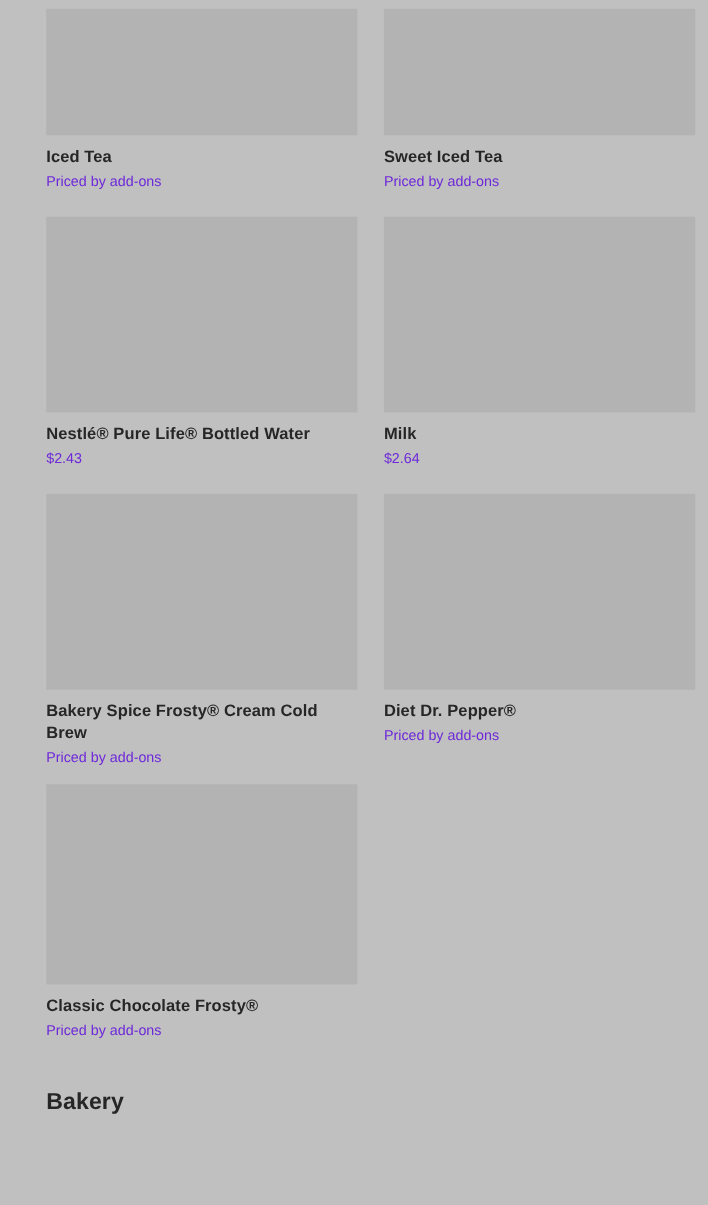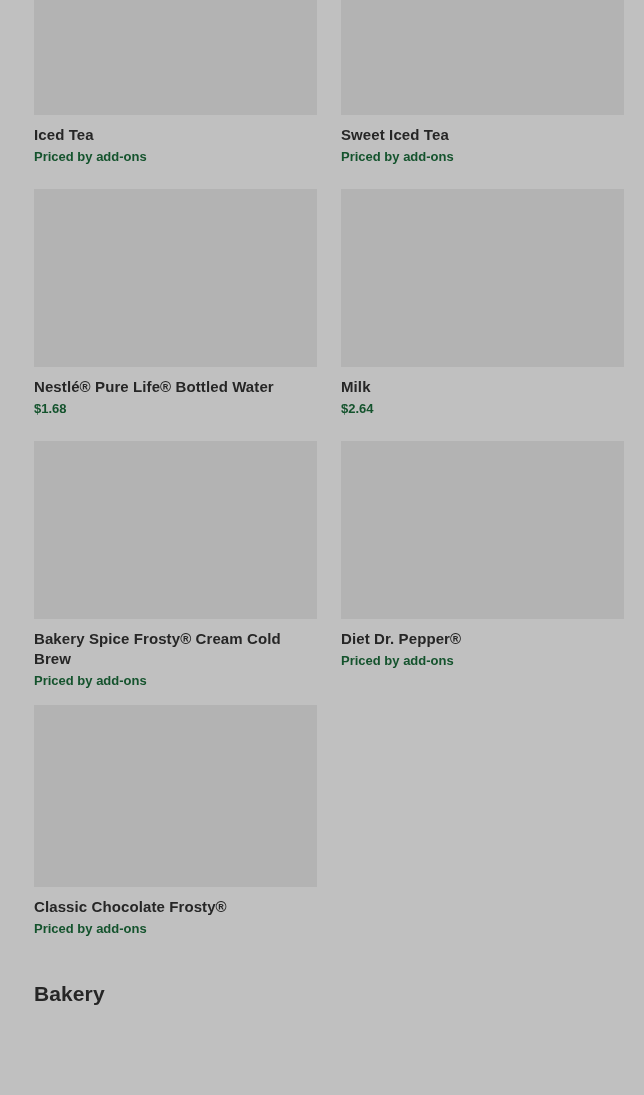--- a/index.html
+++ b/index.html
@@ -10,21 +10,21 @@
     height: 1095px;
     background: #c0c0c0;
     font-family: "Liberation Sans", sans-serif;
     overflow: hidden;
   }
   .page {
     position: relative;
     width: 644px;
     height: 956px;
     background: #c0c0c0;
-    padding: 0;
+    padding: 8px;
   }
   .menu-grid {
     display: grid;
     grid-template-columns: 283px 283px;
     column-gap: 24px;
     padding: 0 20px 0 34px;
   }
   .menu-item {
     display: block;
     margin: 0;
@@ -40,22 +40,22 @@
   .item-title {
     font-size: 15px;
     font-weight: 700;
     color: #262626;
     line-height: 20px;
     margin: 10px 0 0 0;
     letter-spacing: 0.1px;
   }
   .item-price {
     font-size: 13px;
-    font-weight: 700;
-    color: #14532d;
+    font-weight: 400;
+    color: #6d28d9;
     line-height: 17px;
     margin: 3px 0 0 0;
   }
   .row-spacer-1 { height: 24px; }
   .section-heading {
     font-size: 21px;
     font-weight: 700;
     color: #262626;
     margin: 0;
     padding: 0 0 0 34px;
@@ -90,21 +90,21 @@
       <div class="item-title">Sweet Iced Tea</div>
       <div class="item-price">Priced by add-ons</div>
     </div>
 
     <div class="row-spacer-1"></div>
     <div class="row-spacer-1"></div>
 
     <div class="menu-item">
       <div class="item-thumb thumb-full"></div>
       <div class="item-title">Nestlé® Pure Life® Bottled Water</div>
-      <div class="item-price">$1.68</div>
+      <div class="item-price">$2.43</div>
     </div>
 
     <div class="menu-item">
       <div class="item-thumb thumb-full"></div>
       <div class="item-title">Milk</div>
       <div class="item-price">$2.64</div>
     </div>
 
     <div class="row-spacer-1"></div>
     <div class="row-spacer-1"></div>

